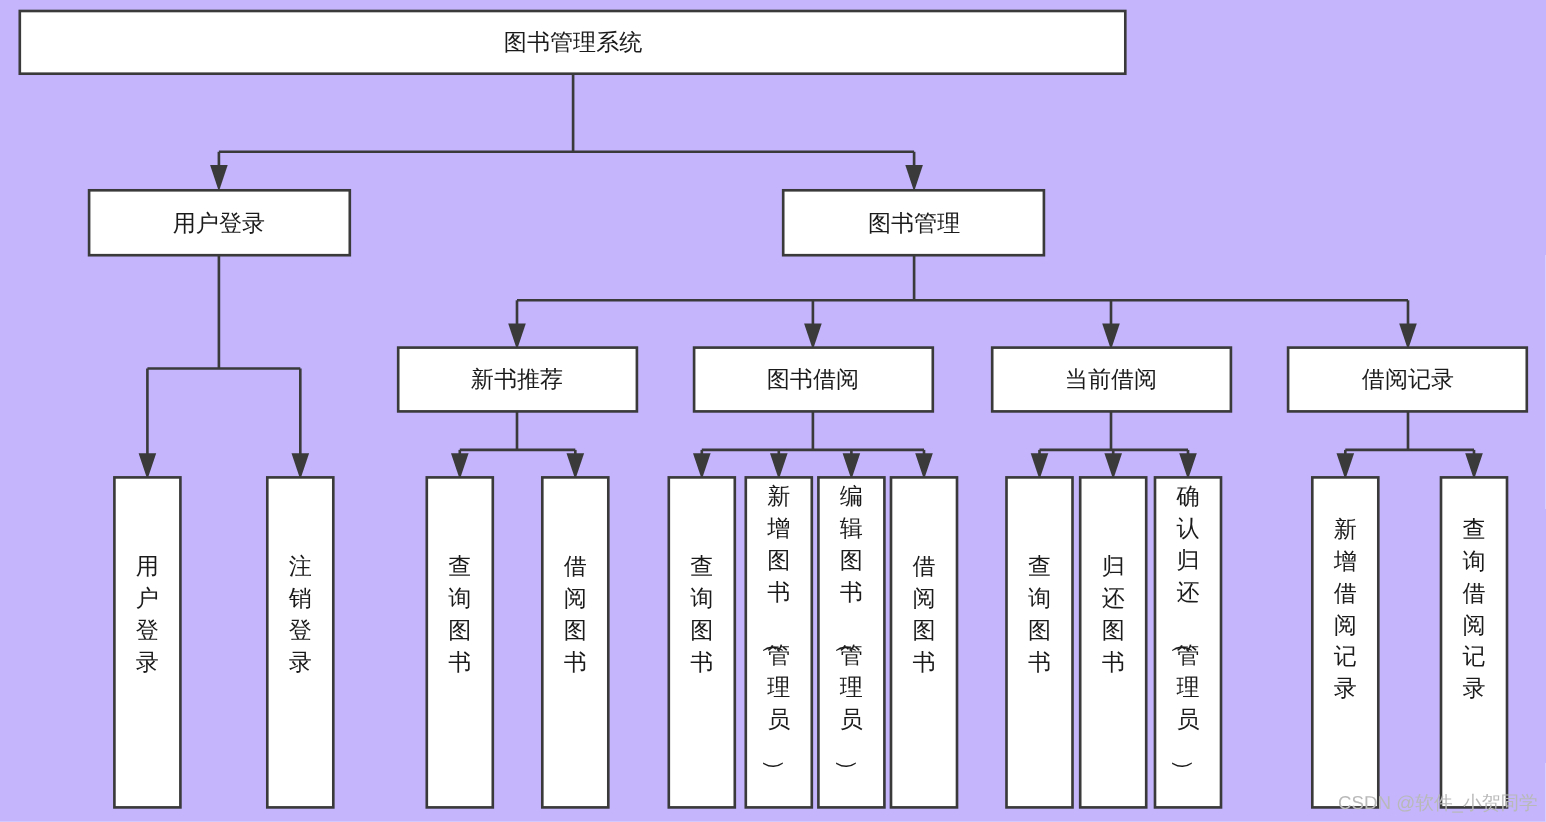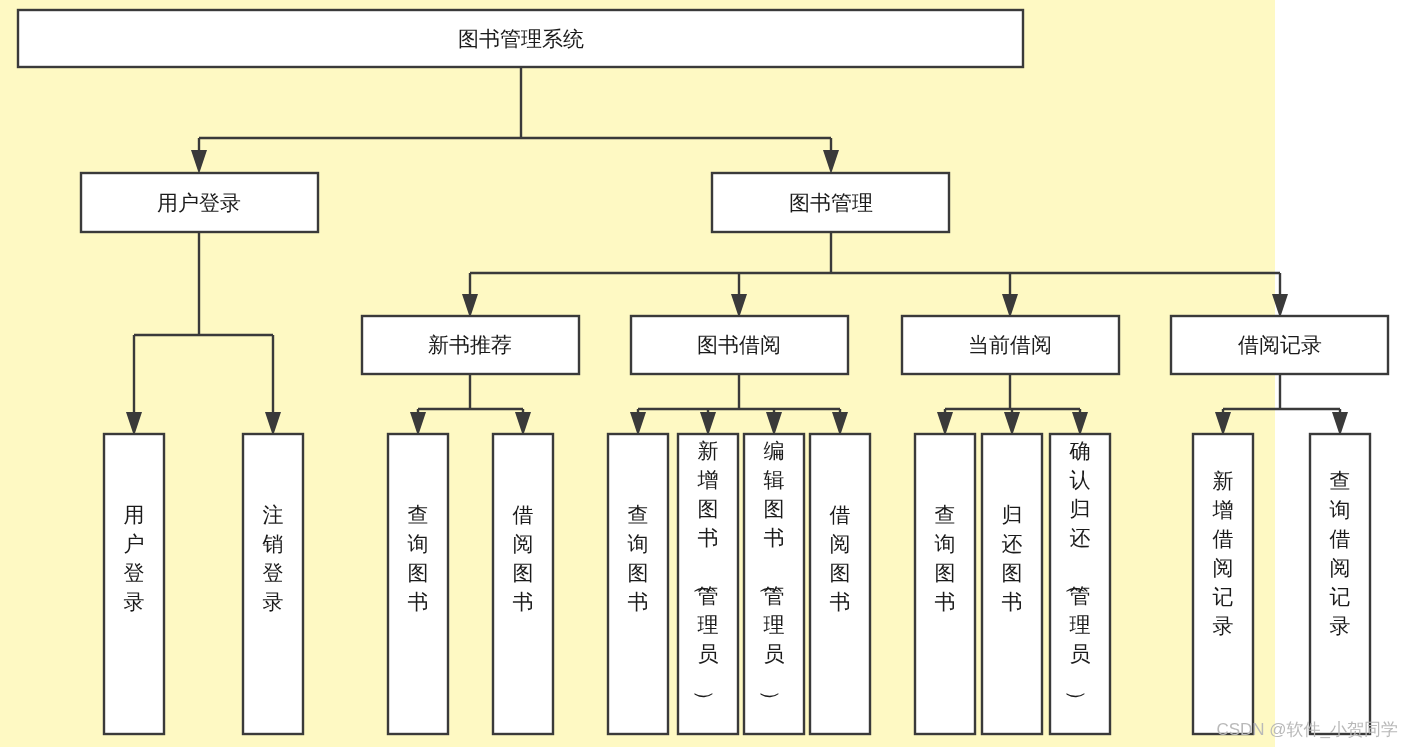--- a/index.html
+++ b/index.html
@@ -9,23 +9,23 @@
   }
   body {
     width: 1405px;
     height: 747px;
     font-family: "Liberation Sans", "DejaVu Sans", sans-serif;
     overflow: hidden;
     position: relative;
   }
   #diagram-root {
     position: relative;
-    width: 1275px;
+    width: 1405px;
     height: 747px;
-    background: #fef9c3;
+    background: #c4b5fd;
   }
   svg.diagram-svg {
     position: absolute;
     left: 0;
     top: 0;
     width: 1405px;
     height: 747px;
     display: block;
   }
   .node-box {

